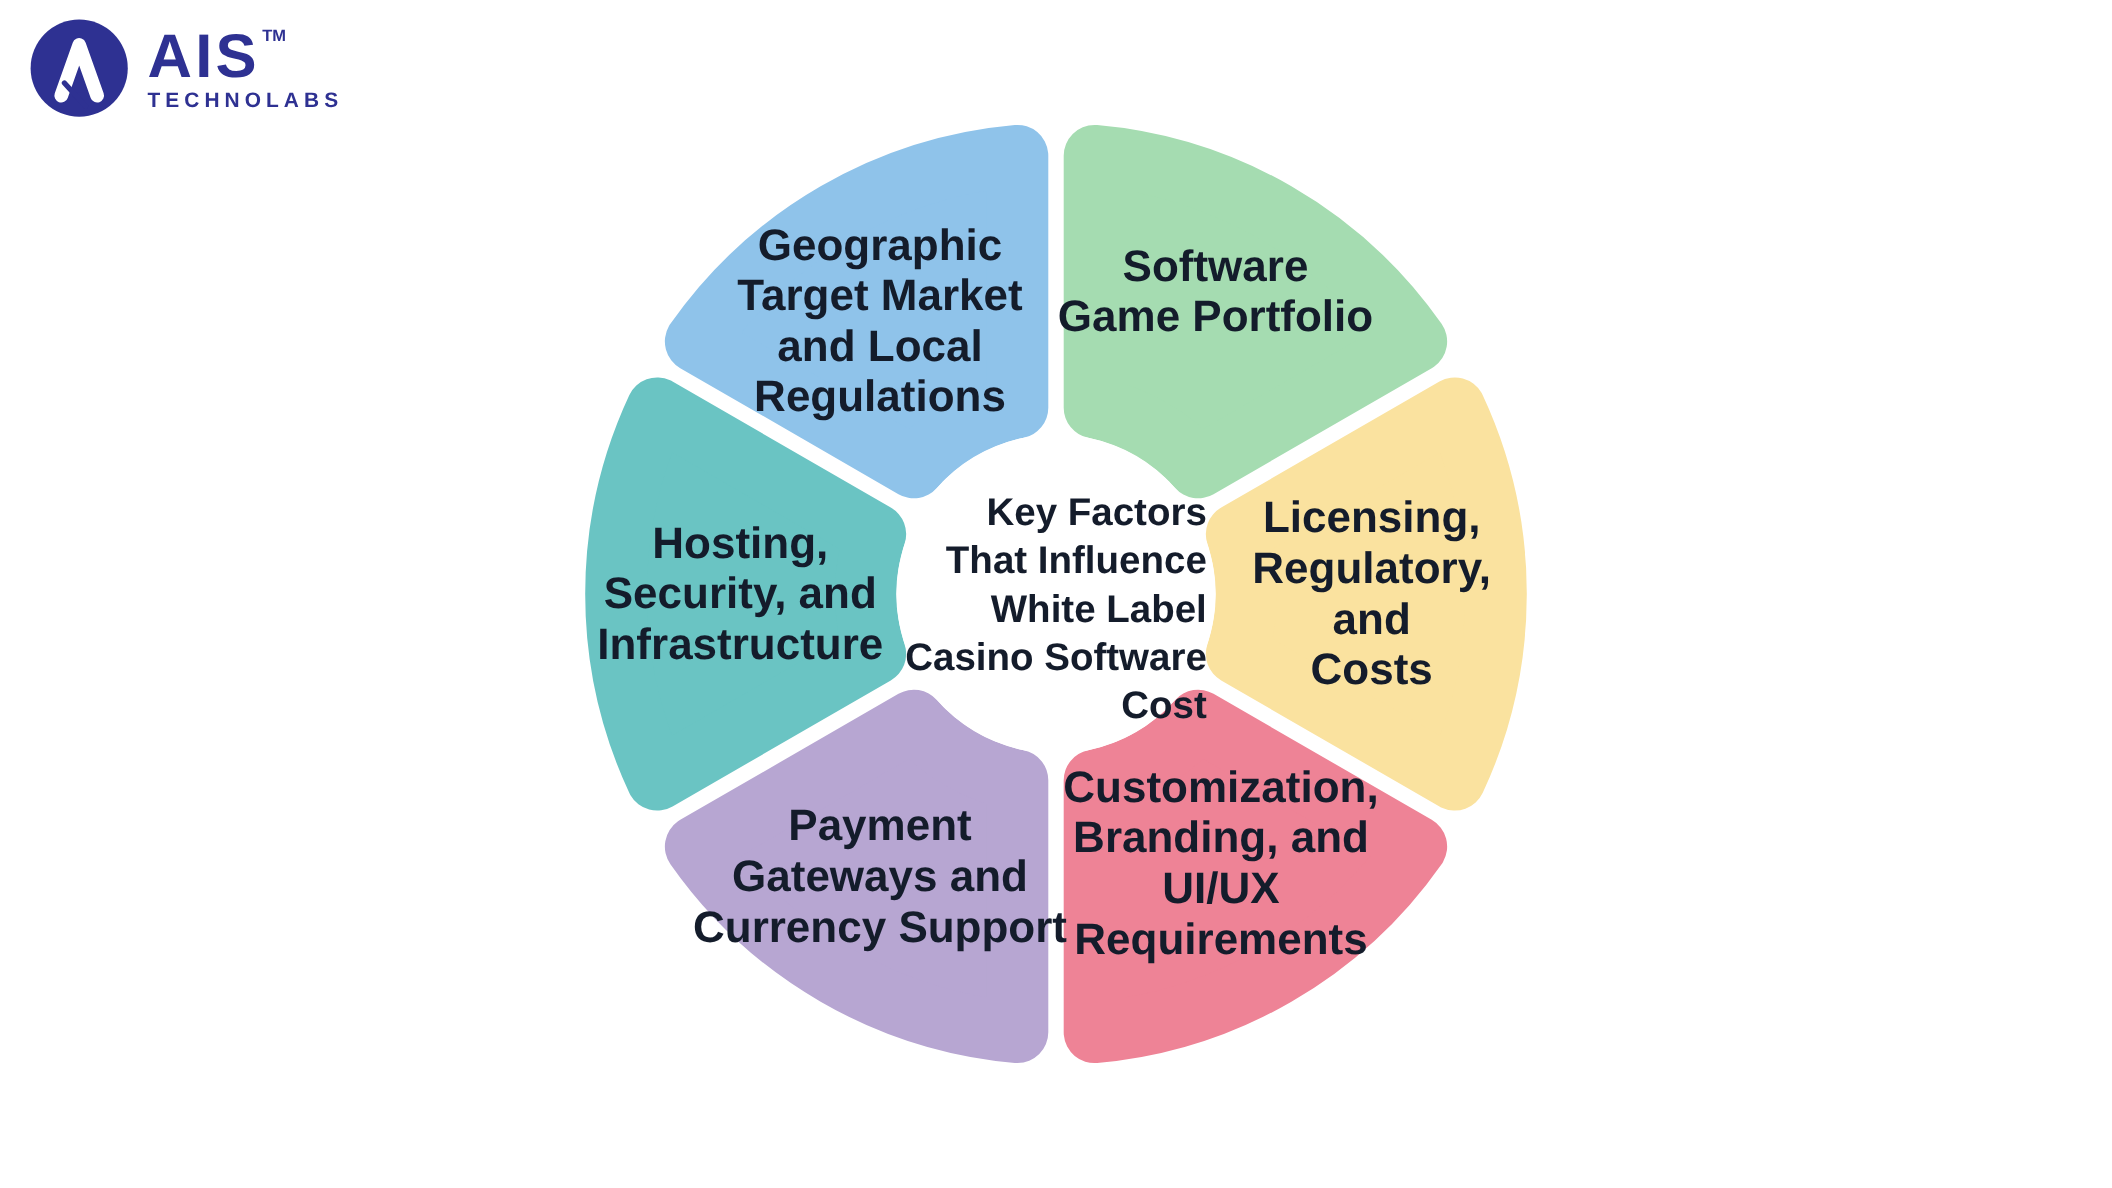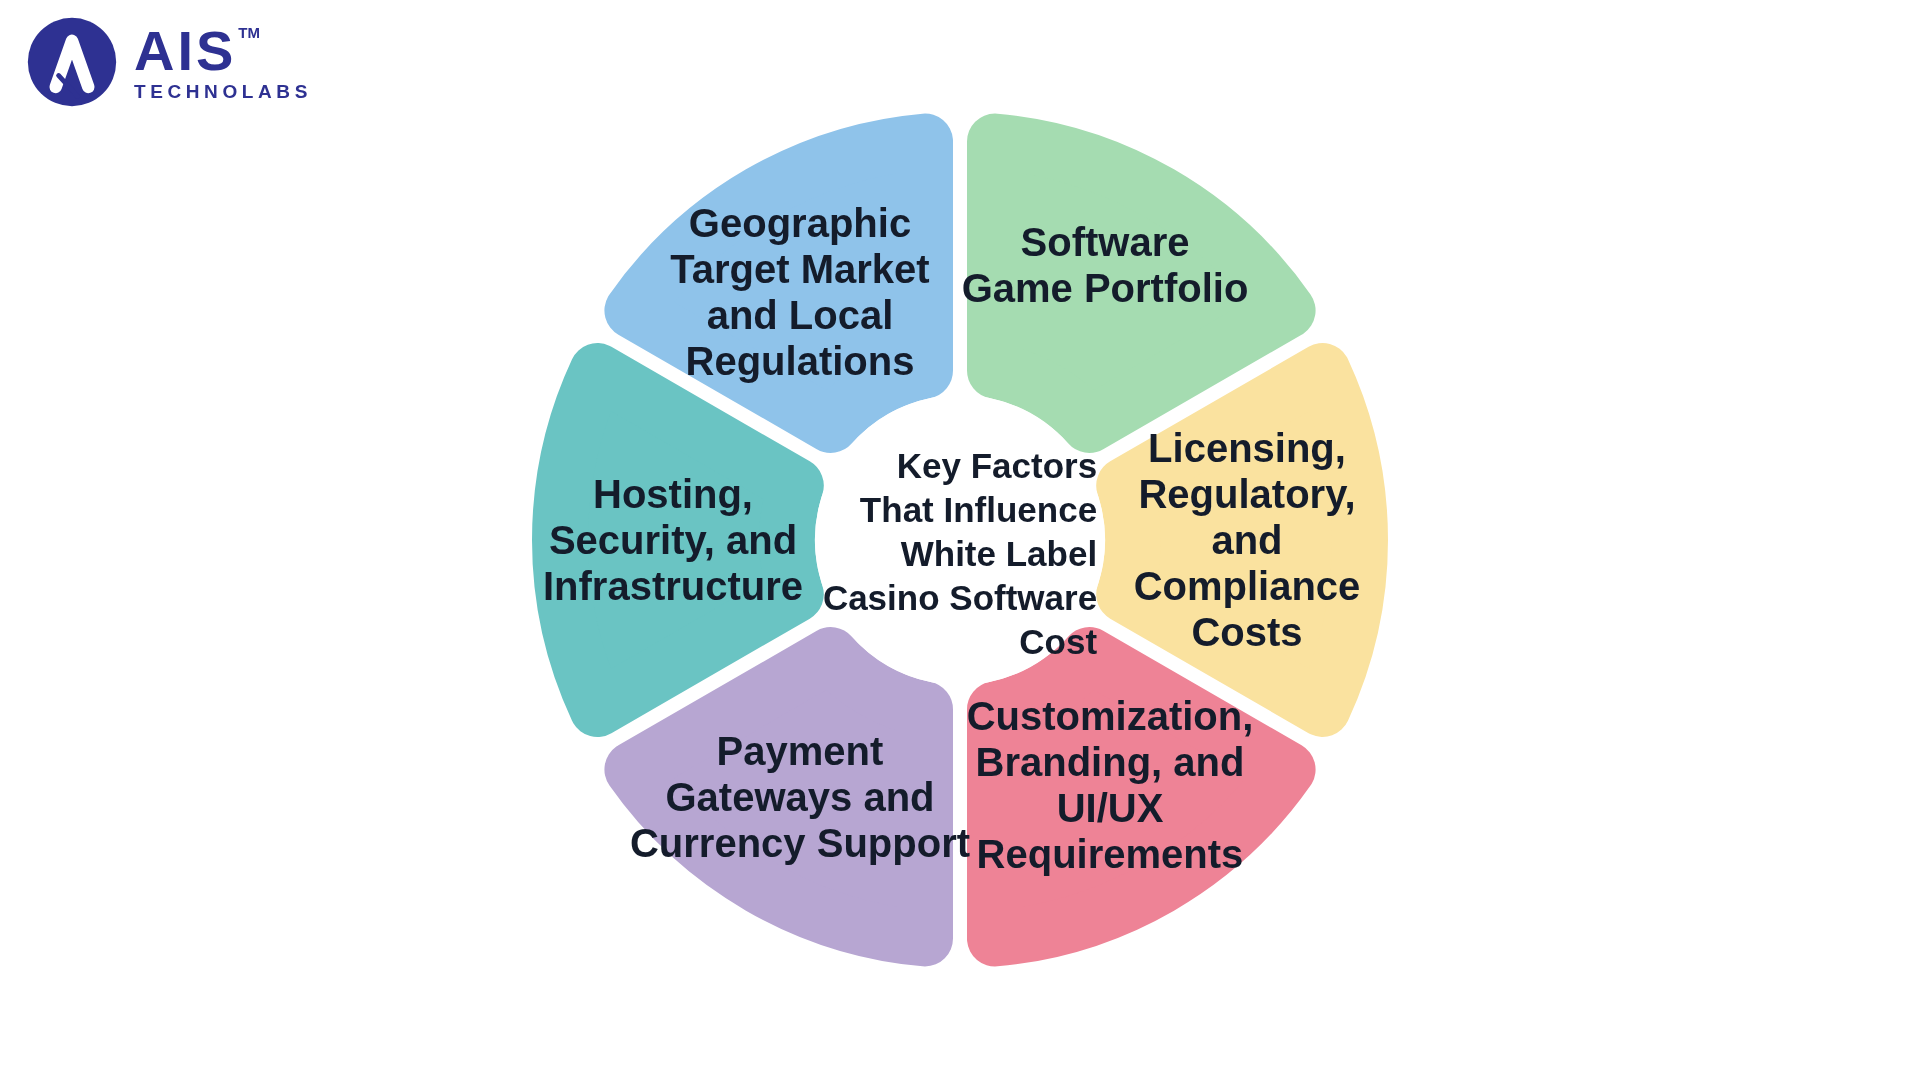--- a/index.html
+++ b/index.html
@@ -116,21 +116,20 @@
         <div>Regulations</div>
       </div>
       <div class="petal-label" style="left: 1105px; top: 265px;">
         <div>Software</div>
         <div>Game Portfolio</div>
       </div>
       <div class="petal-label" style="left: 1247px; top: 540px;">
         <div>Licensing,</div>
         <div>Regulatory,</div>
         <div>and</div>
-        <div>Compliance</div>
         <div>Costs</div>
       </div>
       <div class="petal-label" style="left: 1110px; top: 785px;">
         <div>Customization,</div>
         <div>Branding, and</div>
         <div>UI/UX</div>
         <div>Requirements</div>
       </div>
       <div class="petal-label" style="left: 800px; top: 761px; margin-top: 36px;">
         <div>Payment</div>

